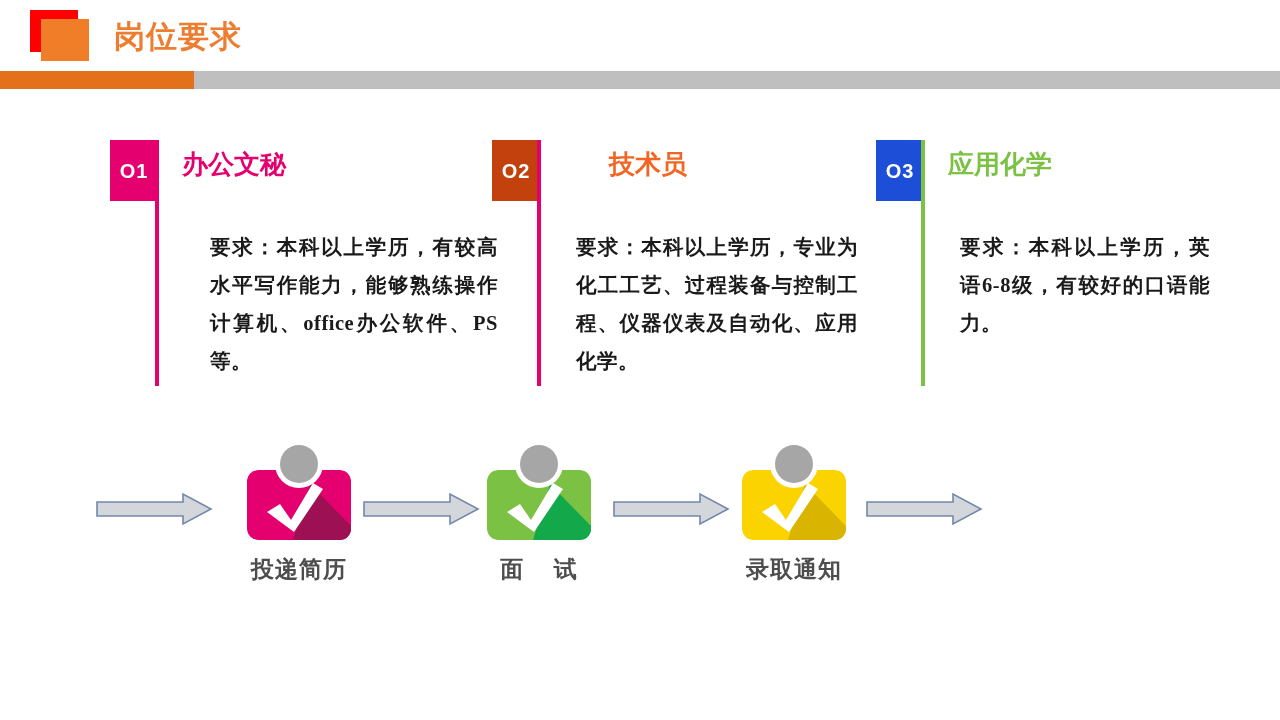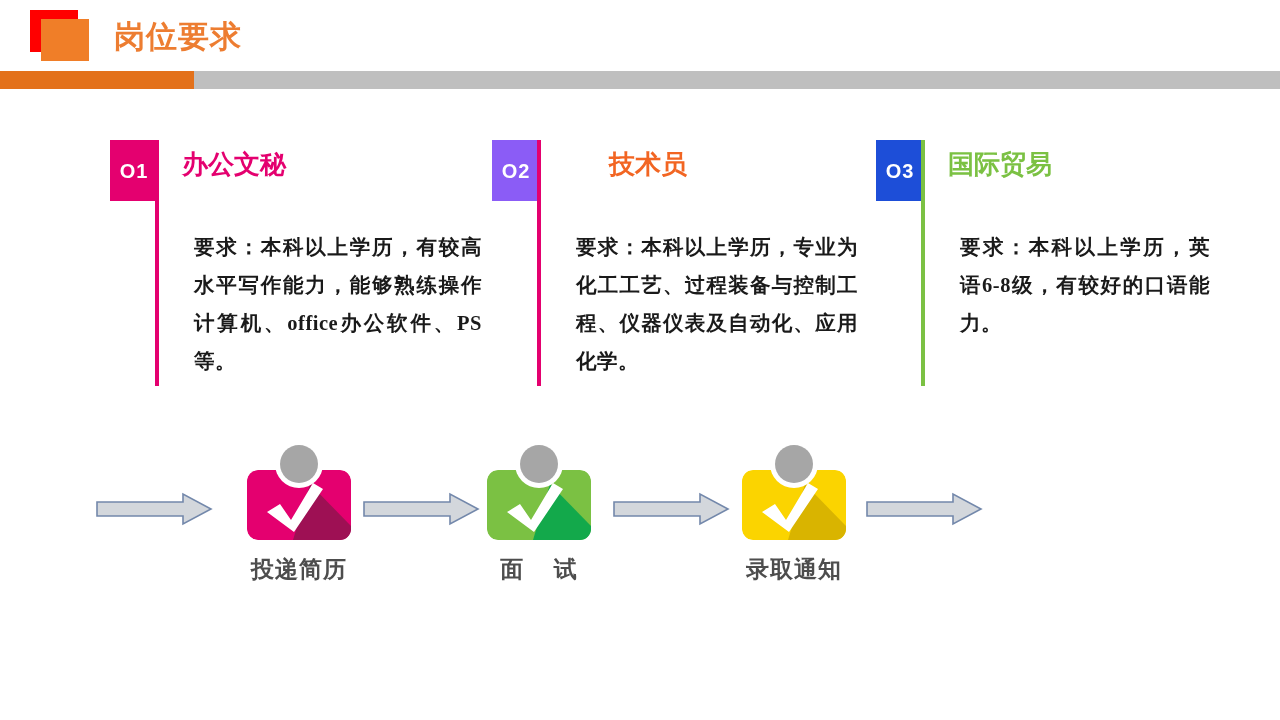--- a/index.html
+++ b/index.html
@@ -79,21 +79,21 @@
     left: 84px; top: 88px;
     font-family: "Liberation Serif", "DejaVu Serif", serif;
     font-size: 20.5px;
     font-weight: bold;
     color: #1a1a1a;
     line-height: 38px;
     letter-spacing: 0.5px;
     text-align: justify;
     text-justify: inter-ideograph;
   }
-  .col-1 .col-body { width: 288px; }
+  .col-1 .col-body { width: 288px; margin-left: 16px; }
   .col-2 .col-body { width: 282px; }
   .col-3 .col-body { width: 250px; }
 
   
   #process {
     position: absolute; left: 0; top: 440px;
     width: 1280px; height: 210px;
   }
   .step {
     position: absolute;
@@ -157,30 +157,30 @@
   </div>
 
   <div class="col col-1">
     <div class="flag" id="flag-1" style="background: rgb(228, 0, 111);">O1</div>
     <div class="flag-line" id="line-1" style="background: rgb(228, 0, 111);"></div>
     <div class="col-head" id="head-1" style="color: rgb(228, 0, 111);">办公文秘</div>
     <div class="col-body">要求：本科以上学历，有较高水平写作能力，能够熟练操作计算机、office办公软件、PS等。</div>
   </div>
 
   <div class="col col-2">
-    <div class="flag" id="flag-2" style="background: #8b5cf6;">O2</div>
+    <div class="flag" id="flag-2" style="background: #c2410c;">O2</div>
     <div class="flag-line" id="line-2" style="background: rgb(228, 0, 111);"></div>
     <div class="col-head" id="head-2" style="color: rgb(242, 101, 34); margin-left: 45px;">技术员</div>
     <div class="col-body">要求：本科以上学历，专业为化工工艺、过程装备与控制工程、仪器仪表及自动化、应用化学。</div>
   </div>
 
   <div class="col col-3">
     <div class="flag" id="flag-3" style="background: #1d4ed8;">O3</div>
     <div class="flag-line" id="line-3" style="background: rgb(123, 193, 67);"></div>
-    <div class="col-head" id="head-3" style="color: rgb(123, 193, 67);">国际贸易</div>
+    <div class="col-head" id="head-3" style="color: rgb(123, 193, 67);">应用化学</div>
     <div class="col-body">要求：本科以上学历，英语6-8级，有较好的口语能力。</div>
   </div>
 
   <div id="process">
       <div class="arrow" style="left: 95px;">
         <svg width="118" height="34" viewBox="0 0 118 34">
           <path d="M2 10 L88 10 L88 2 L116 17 L88 32 L88 24 L2 24 Z" fill="#D3D7DC" stroke="#7388AB" stroke-width="1.6" stroke-linejoin="miter"></path>
         </svg>
       </div>
       <div class="arrow" style="left: 362px;">

